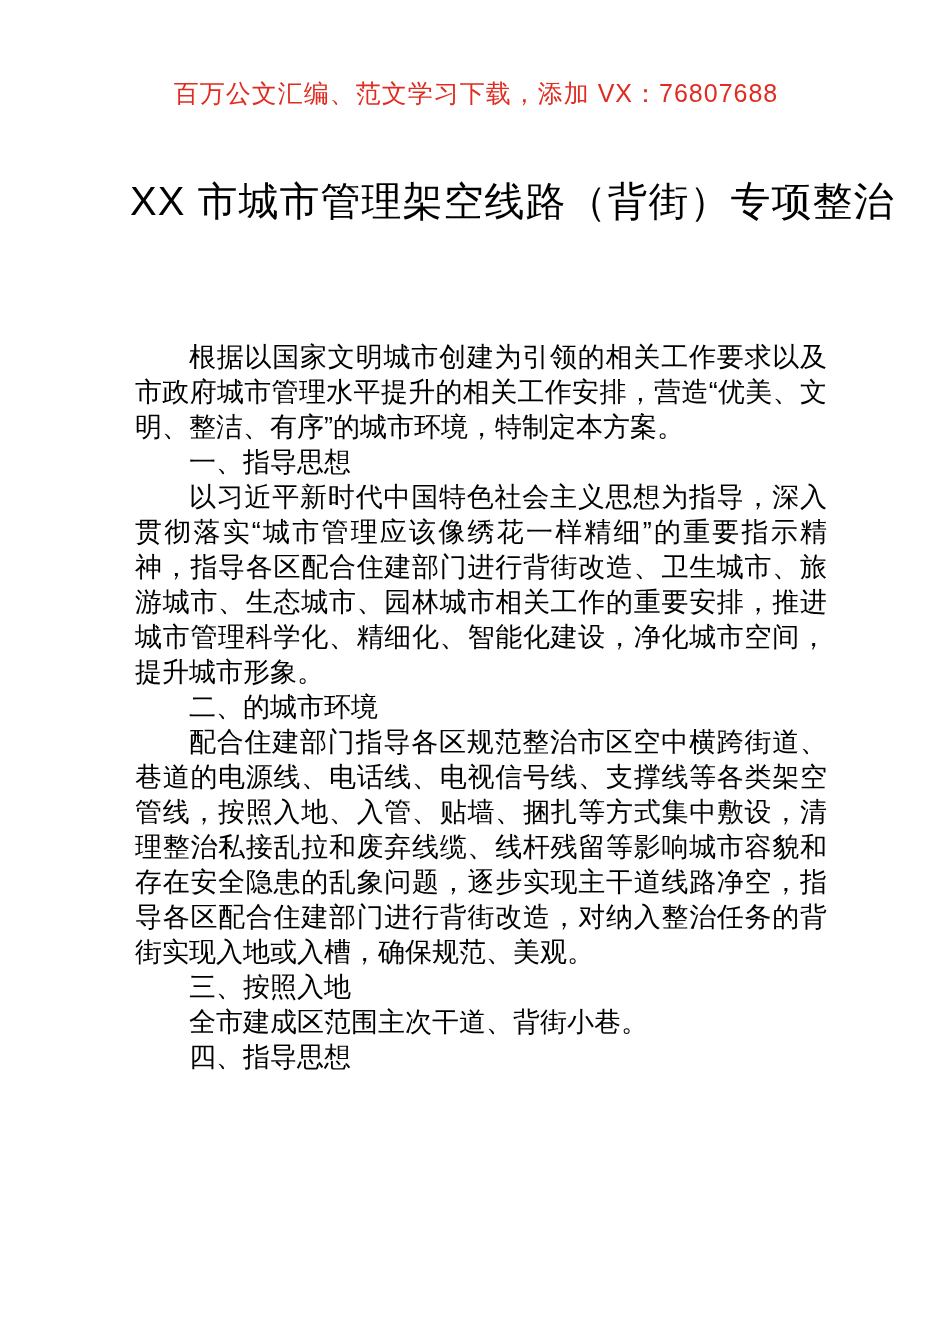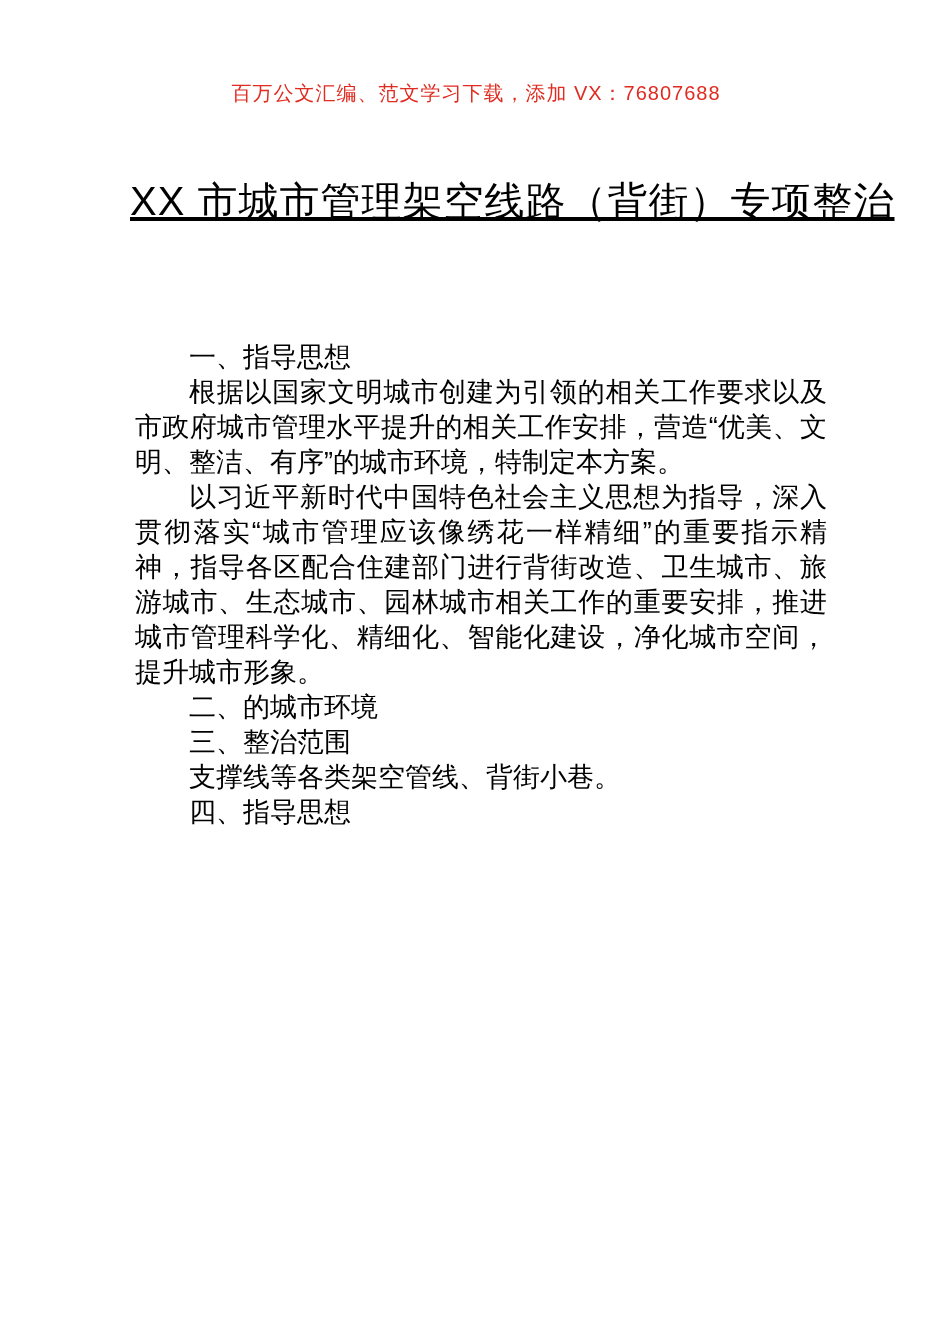--- a/index.html
+++ b/index.html
@@ -15,38 +15,37 @@
     overflow: hidden;
     font-family: "Liberation Sans", sans-serif;
     color: #000000;
   }
   .promo-header {
     position: absolute;
     top: 80px;
     left: 130px;
     width: 692px;
     text-align: center;
-    font-size: 20px;
+    font-size: 25px;
     line-height: 26px;
     color: #e02b20;
     letter-spacing: 1px;
     white-space: nowrap;
   }
   .doc-title {
     position: absolute;
     top: 166px;
     left: 130px;
     width: 692px;
     margin: 0;
     font-size: 40px;
     line-height: 70px;
     font-weight: 400;
     text-align: center;
     letter-spacing: 1px;
-    text-decoration: underline;
   }
   .doc-title .title-line {
     white-space: nowrap;
   }
   .doc-body {
     position: absolute;
     top: 340px;
     left: 135px;
     width: 692px;
     font-size: 27px;
@@ -65,22 +64,23 @@
 
 <div class="page">
 
   <div class="promo-header">百万公文汇编、范文学习下载，添加 VX：76807688</div>
 
   <h1 class="doc-title">
     <div class="title-line">XX 市城市管理架空线路（背街）专项整治</div>
   </h1>
 
   <div class="doc-body">
+    <p>根据以国家文明城市创建为引领的相关工作要求以及市政府城市管理水平提升的相关工作安排，营造“优美、文明、整洁、有序”的城市环境，特制定本方案。</p>
     <p>一、指导思想</p>
-    <p>根据以国家文明城市创建为引领的相关工作要求以及市政府城市管理水平提升的相关工作安排，营造“优美、文明、整洁、有序”的城市环境，特制定本方案。</p>
     <p>以习近平新时代中国特色社会主义思想为指导，深入贯彻落实“城市管理应该像绣花一样精细”的重要指示精神，指导各区配合住建部门进行背街改造、卫生城市、旅游城市、生态城市、园林城市相关工作的重要安排，推进城市管理科学化、精细化、智能化建设，净化城市空间，提升城市形象。</p>
     <p>二、的城市环境</p>
-    <p>三、整治范围</p>
-    <p>支撑线等各类架空管线、背街小巷。</p>
+    <p>配合住建部门指导各区规范整治市区空中横跨街道、巷道的电源线、电话线、电视信号线、支撑线等各类架空管线，按照入地、入管、贴墙、捆扎等方式集中敷设，清理整治私接乱拉和废弃线缆、线杆残留等影响城市容貌和存在安全隐患的乱象问题，逐步实现主干道线路净空，指导各区配合住建部门进行背街改造，对纳入整治任务的背街实现入地或入槽，确保规范、美观。</p>
+    <p>三、按照入地</p>
+    <p>全市建成区范围主次干道、背街小巷。</p>
     <p>四、指导思想</p>
   </div>
 
 </div>
 
 </body></html>

